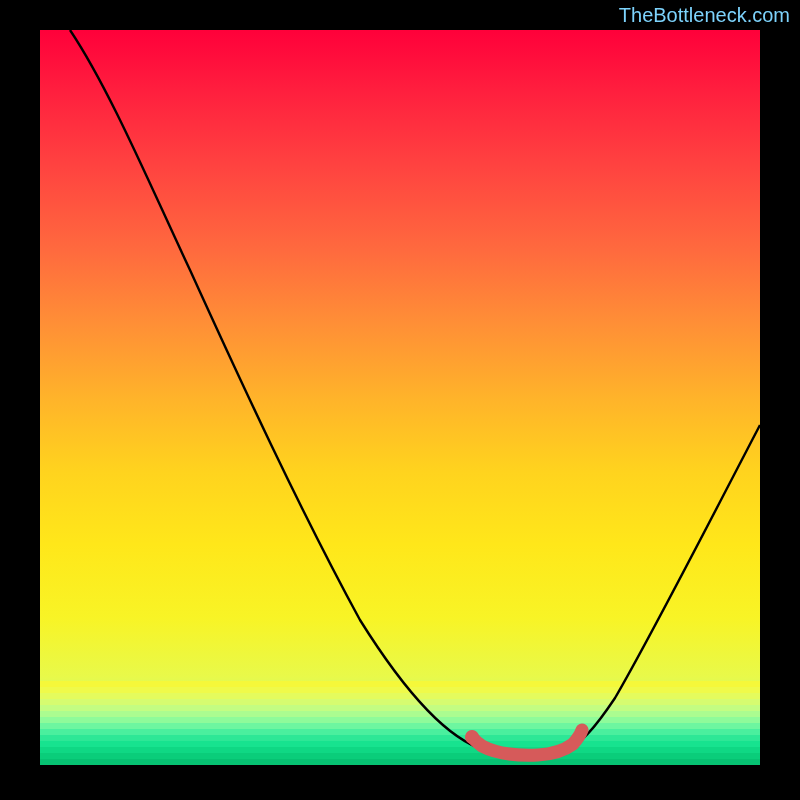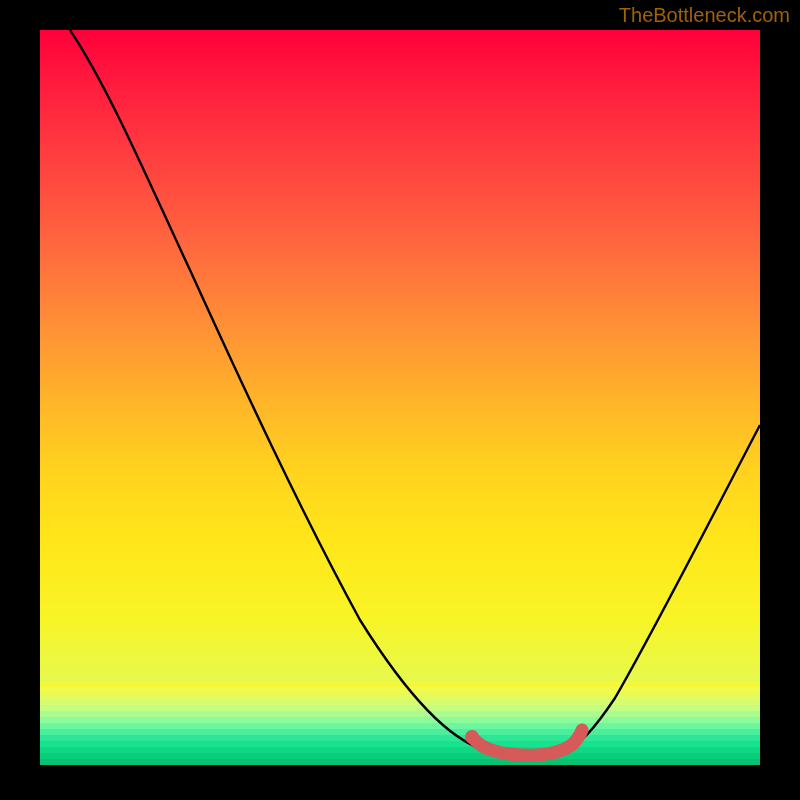--- a/index.html
+++ b/index.html
@@ -8,21 +8,21 @@
     width: 800px;
     height: 800px;
     background: #000;
     position: relative;
     font-family: Arial, Helvetica, sans-serif;
   }
   .attribution {
     position: absolute;
     top: 4px;
     right: 10px;
-    color: #a16207;
+    color: #7dd3fc;
     font-size: 20px;
     font-weight: 500;
     z-index: 10;
   }
   .plot-area {
     position: absolute;
     left: 40px;
     top: 30px;
     width: 720px;
     height: 735px;

